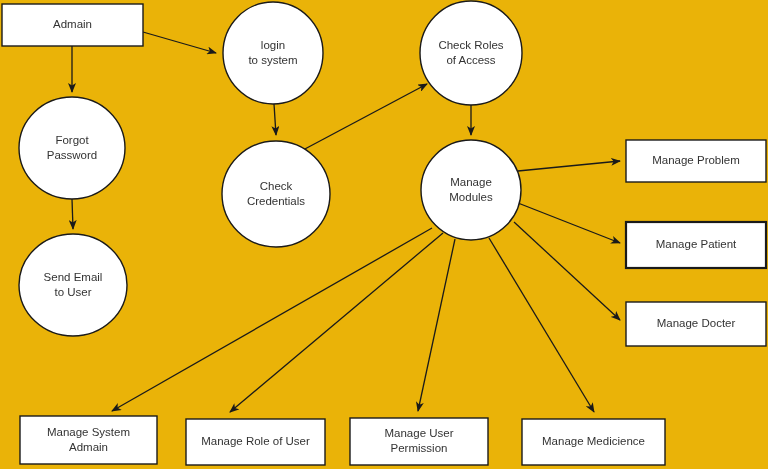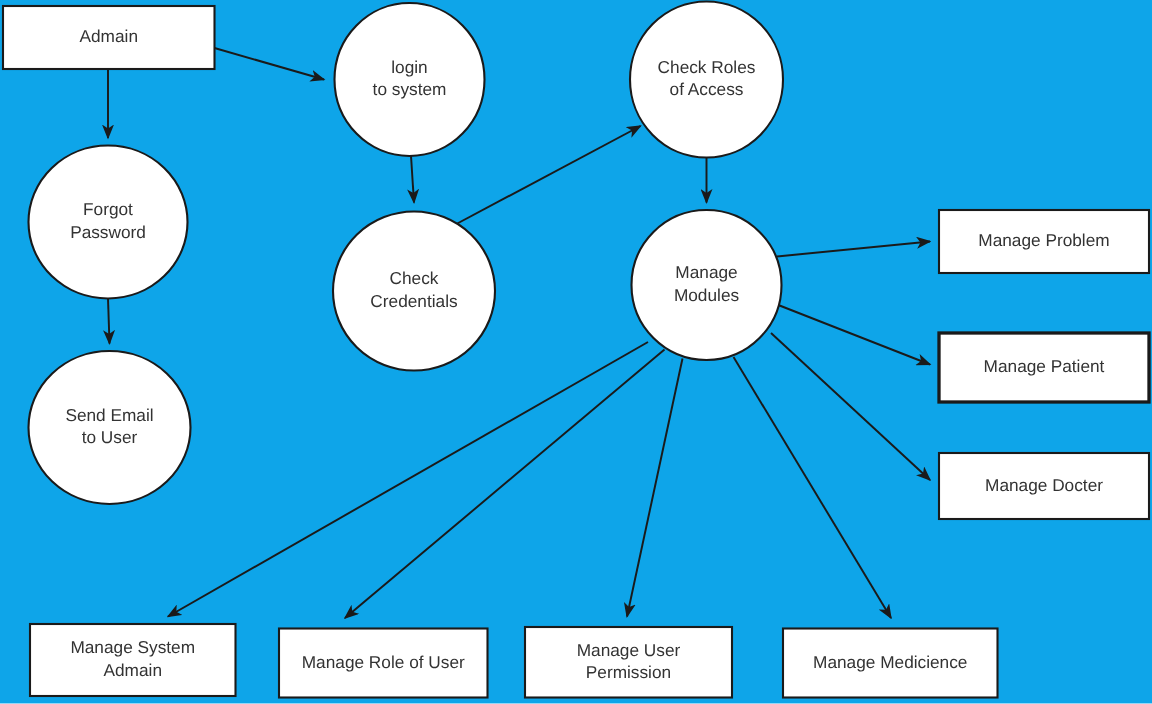--- a/index.html
+++ b/index.html
@@ -12,21 +12,21 @@
     width: 768px;
     height: 469px;
     overflow: hidden;
     font-family: "Liberation Sans", sans-serif;
     color: #1a1a1a;
   }
   #diagram-root {
     position: relative;
     width: 768px;
     height: 469px;
-    background: #0ea5e9;
+    background: #eab308;
   }
   svg#diagram-canvas {
     position: absolute;
     left: 0;
     top: 0;
     width: 768px;
     height: 469px;
   }
   .node-shape {
     fill: #ffffff;

